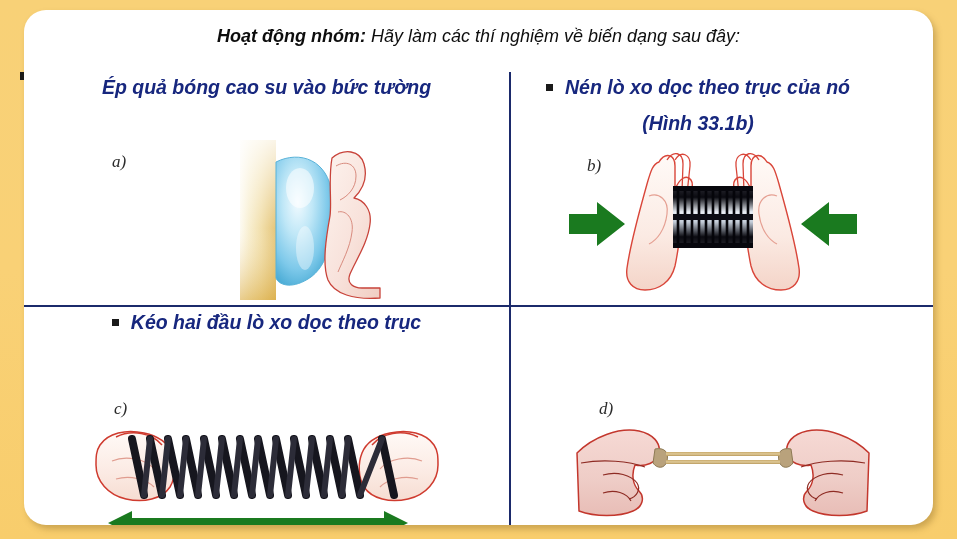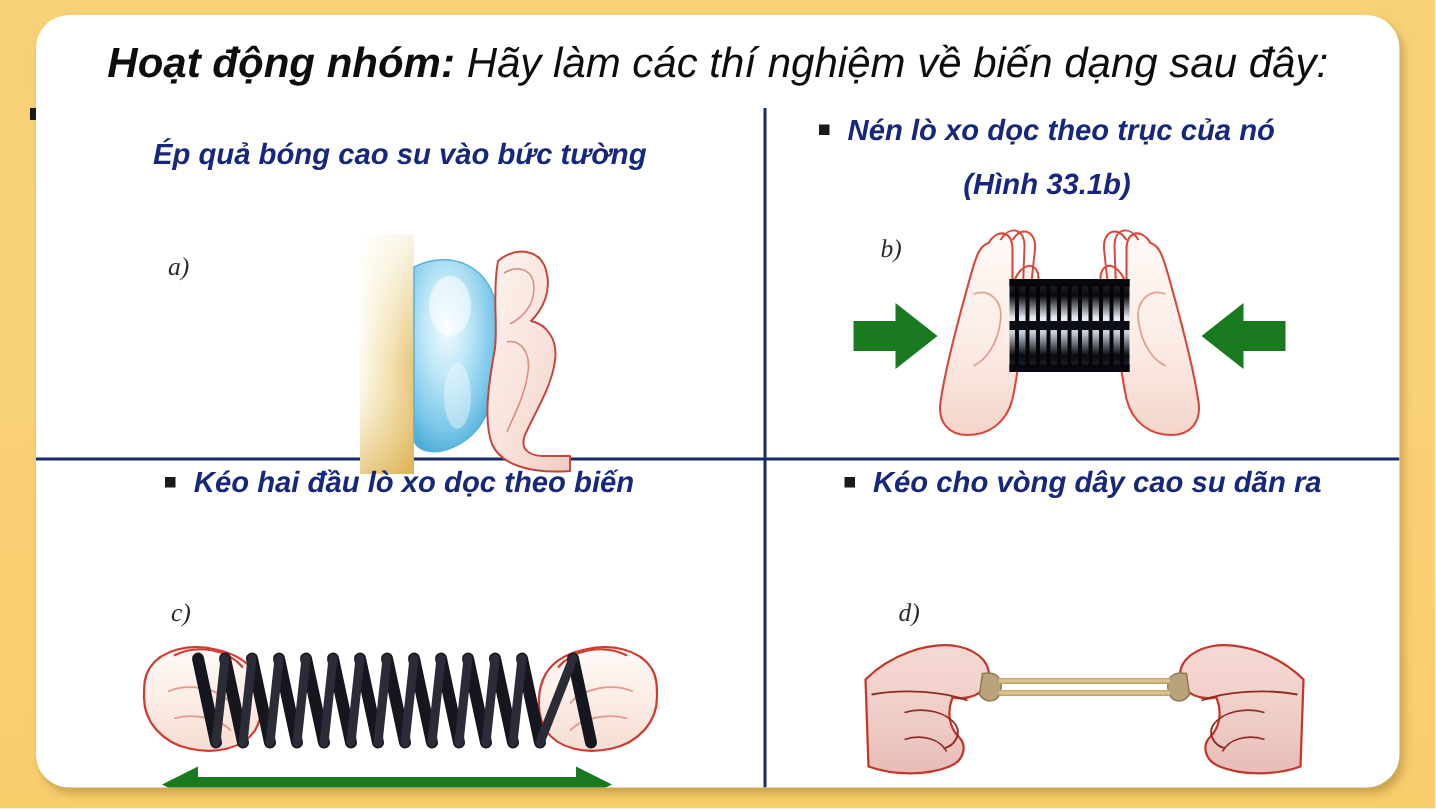--- a/index.html
+++ b/index.html
@@ -24,21 +24,21 @@
     border-radius: 22px;
     box-shadow: 3px 4px 6px rgba(120,90,30,0.35);
     overflow: hidden;
   }
   
   #header {
     position: absolute;
     left: 0; top: 16px;
     width: 909px;
     text-align: center;
-    font-size: 28px;
+    font-size: 18px;
     line-height: 1.15;
     color: #0d0d0d;
     font-style: italic;
     white-space: nowrap;
   }
   #header .bold { font-weight: bold; }
   
   .v-divider {
     position: absolute;
     left: 485px; top: 62px;
@@ -46,21 +46,21 @@
     background: #1b2a6b;
   }
   .h-divider {
     position: absolute;
     left: 0px; top: 295px;
     width: 909px; height: 2px;
     background: #1b2a6b;
   }
   
   .quad { position: absolute; }
-  #quad-a { left: 0px;   top: 62px;  width: 485px; height: 233px; margin-top: 16px; }
+  #quad-a { left: 0px;   top: 62px;  width: 485px; height: 233px; }
   #quad-b { left: 463px; top: 62px;  width: 422px; height: 233px; }
   #quad-c { left: 0px;   top: 297px; width: 485px; height: 218px; }
   #quad-d { left: 487px; top: 297px; width: 422px; height: 218px; }
 
   .q-title {
     position: relative;
     text-align: center;
     color: #17277e;
     font-weight: bold;
     font-style: italic;
@@ -218,21 +218,21 @@
           </g>
           <rect x="110" y="42" width="80" height="5" fill="#07070d"></rect>
           <rect x="110" y="70" width="80" height="6" fill="#0c0c14"></rect>
           <rect x="110" y="99" width="80" height="5" fill="#07070d"></rect>
         </g>
       </svg>
     </div>
 
     <div class="quad" id="quad-c">
       <div class="q-title">
-        <span class="line1"><span class="bullet"></span><span>Kéo hai đầu lò xo dọc theo biến</span></span>
+        <span class="line1"><span class="bullet"></span><span>Kéo hai đầu lò xo dọc theo trục</span></span>
       </div>
       <div class="panel-letter" style="left:90px; top:92px;">c)</div>
       <svg class="art" style="left:68px; top:96px;" width="350" height="122" viewBox="0 0 350 122">
         <defs>
           <linearGradient id="handg3" x1="0" y1="0" x2="0" y2="1">
             <stop offset="0%" stop-color="#fffaf7"></stop>
             <stop offset="60%" stop-color="#fbeae3"></stop>
             <stop offset="100%" stop-color="#f6ddd2"></stop>
           </linearGradient>
         </defs>
@@ -284,21 +284,20 @@
         </g>
       </svg>
 
       <svg class="art" style="left:74px; top:200px;" width="320" height="32" viewBox="0 0 320 32">
         <path d="M10 16 L34 4 L34 11 L286 11 L286 4 L310 16 L286 28 L286 21 L34 21 L34 28 Z" fill="#1a7a1f"></path>
       </svg>
     </div>
 
     <div class="quad" id="quad-d">
       <div class="q-title">
-        <span class="line1"><span class="bullet"></span><span>Kéo cho vòng dây cao su dãn ra</span></span>
       </div>
       <div class="panel-letter" style="left:88px; top:92px;">d)</div>
       <svg class="art" style="left:62px; top:112px;" width="300" height="106" viewBox="0 0 300 106">
         <defs>
           <linearGradient id="handg4" x1="0" y1="0" x2="0" y2="1">
             <stop offset="0%" stop-color="#f6d9d4"></stop>
             <stop offset="60%" stop-color="#eeccc6"></stop>
             <stop offset="100%" stop-color="#e8bdb6"></stop>
           </linearGradient>
           <linearGradient id="bandg" x1="0" y1="0" x2="0" y2="1">

